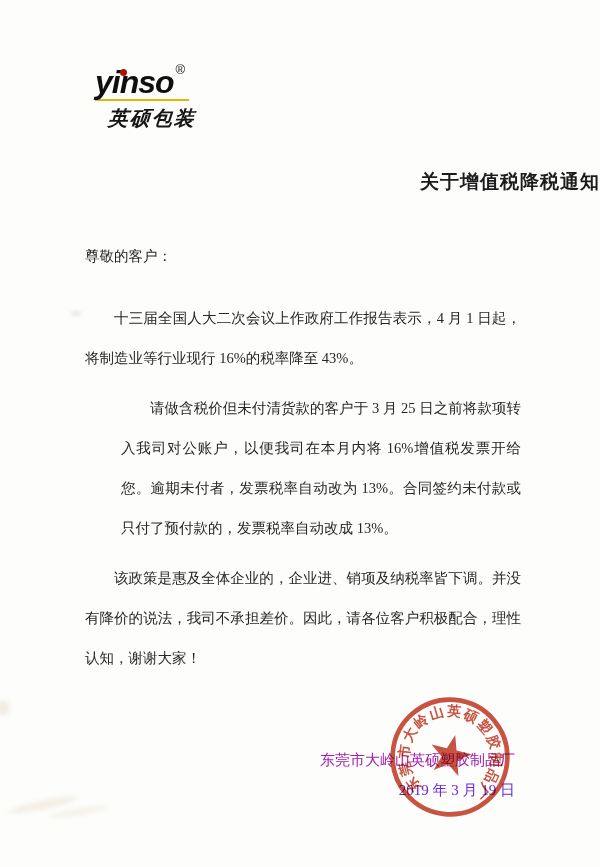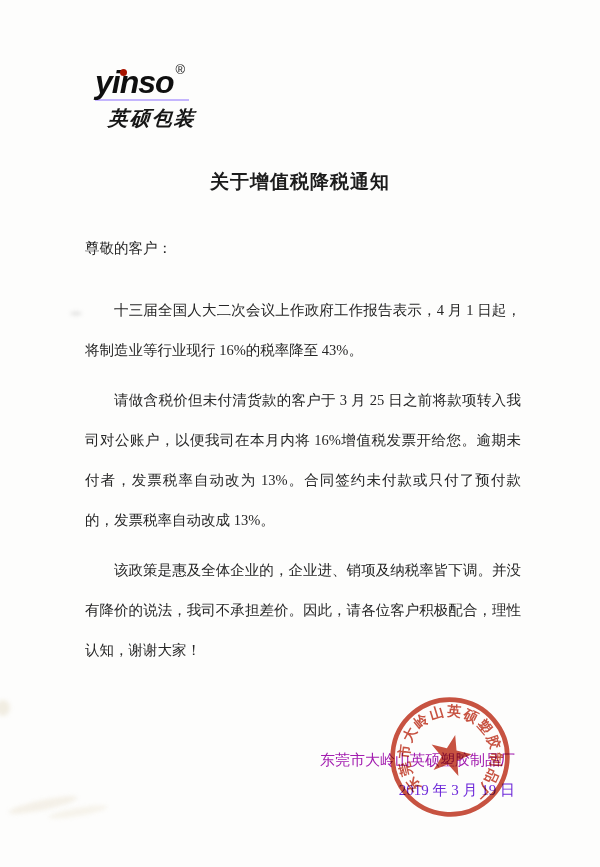--- a/index.html
+++ b/index.html
@@ -11,21 +11,21 @@
     background: #fdfdfc;
     overflow: hidden;
     font-family: "Liberation Serif", serif;
     color: #262626;
   }
 
   
   .logo { position: absolute; left: 95px; top: 66px; }
   .logo-top {
     display: inline-block;
-    border-bottom: 2px solid #c4b5fd;
+    border-bottom: 2px solid #eab308;
     padding: 0 4px 1px 0;
     position: relative;
     white-space: nowrap;
   }
   .brand {
     font-family: "Liberation Sans", sans-serif;
     font-weight: bold;
     font-style: italic;
     font-size: 32px;
     letter-spacing: -1px;
@@ -57,43 +57,43 @@
     color: #161616;
     transform: skewX(-4deg);
   }
 
   
   .title {
     position: absolute;
     left: 0; top: 169px;
     width: 100%;
     margin: 0;
-    text-align: center;
+    text-align: right;
     font-size: 19px;
     font-weight: bold;
     letter-spacing: 1px;
     color: #1c1c1c;
   }
 
   
   .letter-body {
     position: absolute;
-    left: 85px; top: 228px;
+    left: 85px; top: 236px;
     width: 436px;
     font-size: 14.5px;
     line-height: 40px;
     text-align: justify;
   }
   .salutation { line-height: 40px; }
   .para {
     margin: 0;
     text-indent: 2em;
   }
   .para-1 { margin-top: 22px; }
-  .para-2 { margin-top: 10px; }
+  .para-2 { margin-top: 10px; margin-left: 36px; }
   .para-3 { margin-top: 10px; }
 
   
   .sign-block {
     position: absolute;
     right: 85px; top: 748px;
     text-align: right;
     font-size: 15px;
   }
   .signature { line-height: 24px; color: #a21caf; }

